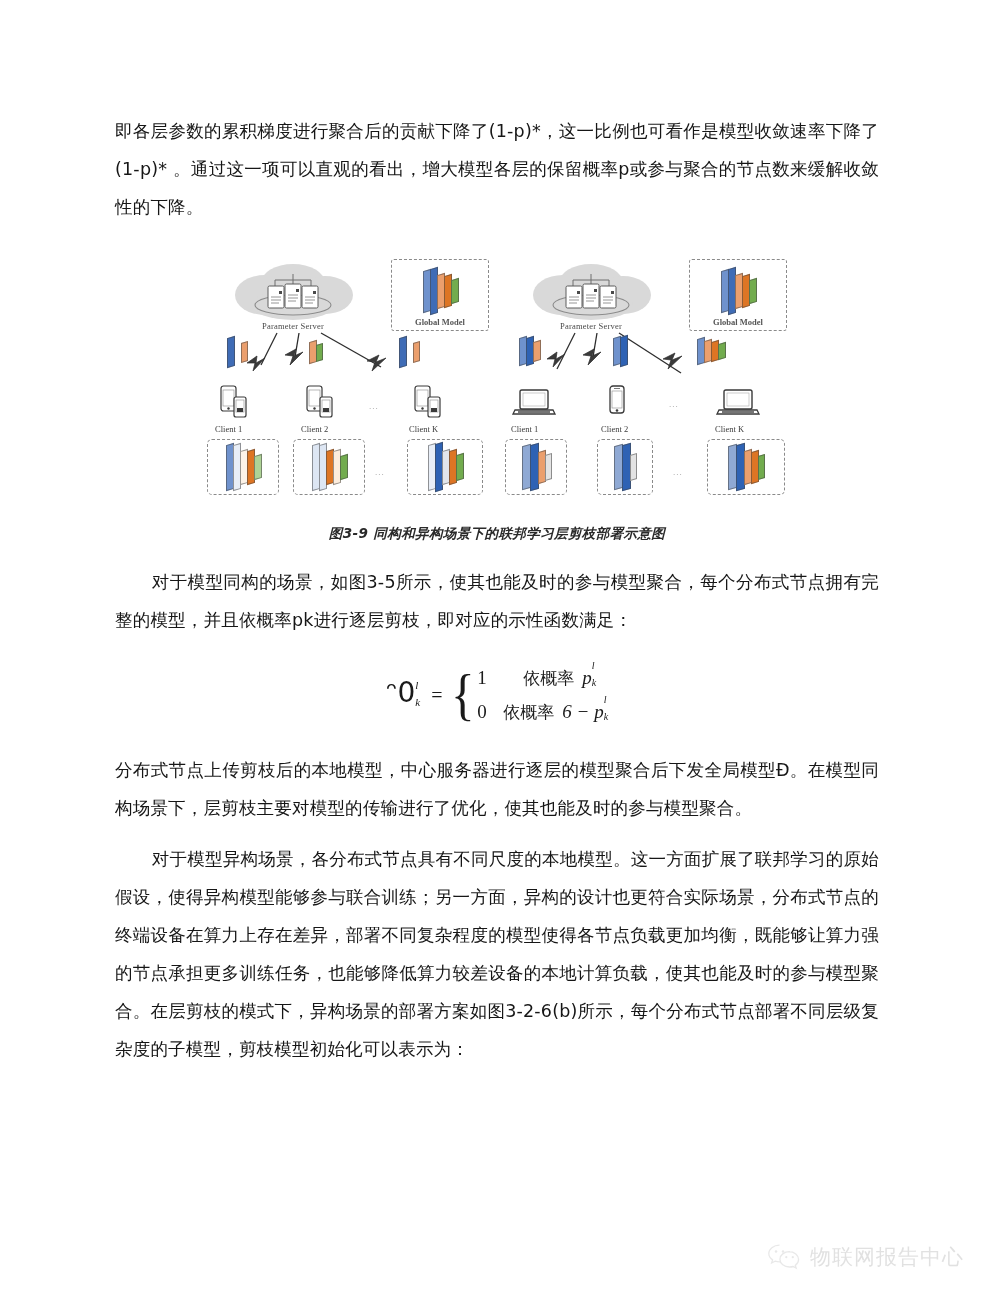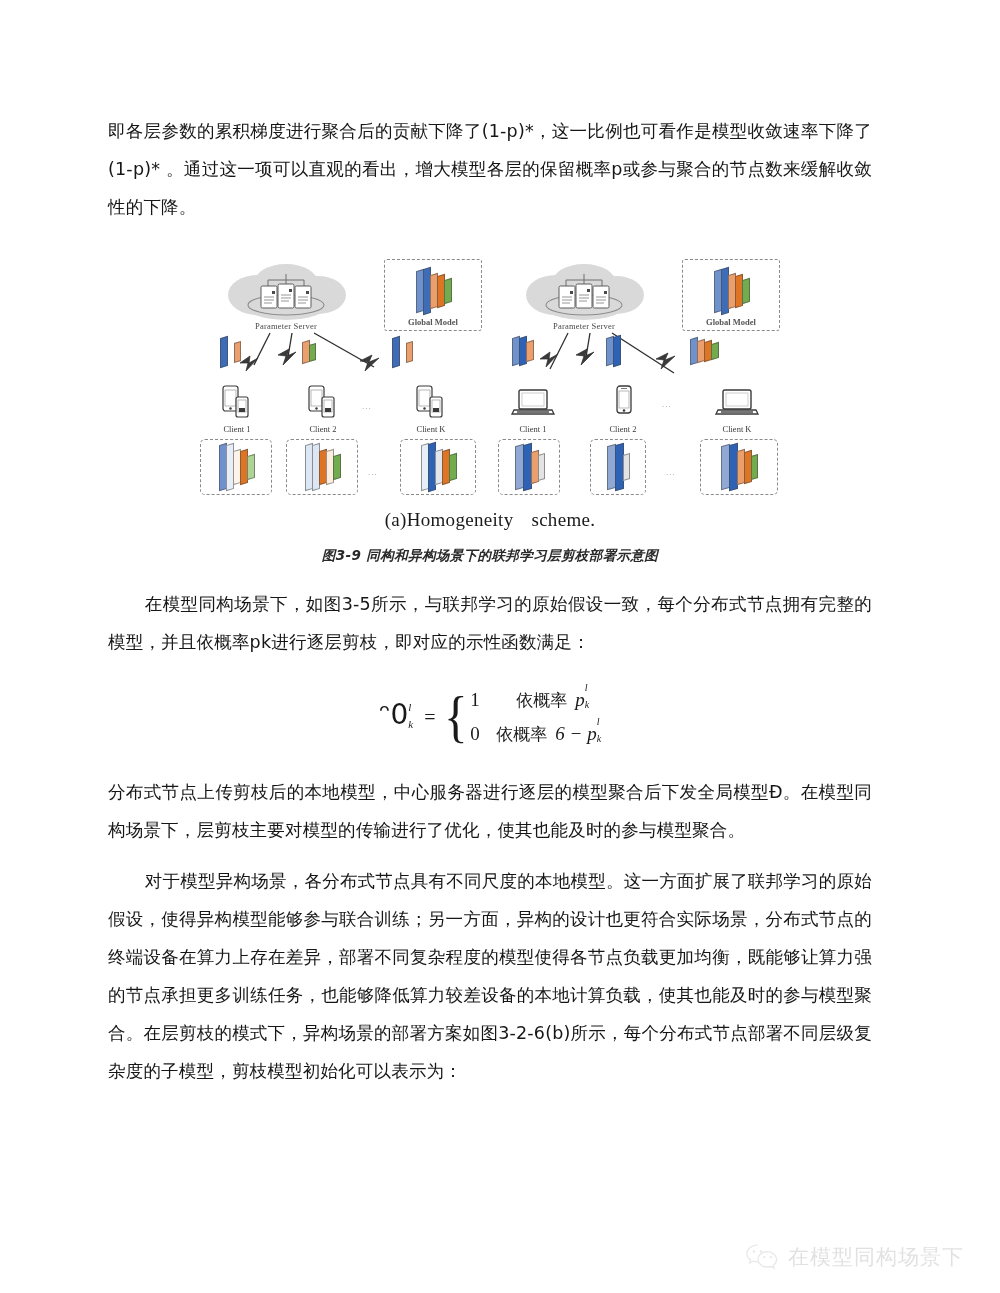--- a/index.html
+++ b/index.html
@@ -14,21 +14,21 @@
   .page {
     position: relative;
     width: 1000px;
     height: 1293px;
     background: #ffffff;
     overflow: hidden;
     box-sizing: border-box;
   }
   .content {
     position: absolute;
-    left: 108px;
+    left: 115px;
     top: 112px;
     width: 764px;
   }
   p.body-text {
     margin: 0 0 0 0;
     font-size: 17.5px;
     line-height: 38px;
     text-align: justify;
     text-justify: inter-ideograph;
     letter-spacing: 0.2px;
@@ -134,21 +134,20 @@
   }
 
   .client-row {
     position: absolute;
     left: 0; right: 0; top: 128px;
     height: 46px;
   }
   .client {
     position: absolute;
     width: 58px;
-    text-align: center;
   }
   .client .cname {
     font-size: 8.5px;
     color: #3a3a3a;
     font-family: "Liberation Serif", "DejaVu Serif", serif;
     margin-top: 1px;
   }
   .ellipsis-dots {
     position: absolute;
     font-size: 9px;
@@ -530,29 +529,28 @@
                 <div class="lyr" style="height:34px;width:8px;background:#eb9f6d;"></div>
                 <div class="lyr" style="height:32px;width:8px;background:#dd7524;"></div>
                 <div class="lyr" style="height:24px;width:7px;background:#72ac4e;"></div>
               </div>
             </div>
           </div>
         </div>
       </div>
 
       <div class="scheme-labels">
-        <div class="scheme-label"><span>(a)Homogeneity</span><span class="sp"></span><span>scheme.</span></div>
       </div>
 
       <div class="fig-caption">图3-9 同构和异构场景下的联邦学习层剪枝部署示意图</div>
     </div>
 
     <div class="gap-md"></div>
 
-    <p class="body-text indent">在模型同构场景下，如图3-5所示，与联邦学习的原始假设一致，每个分布式节点拥有完整的模型，并且依概率pk进行逐层剪枝，即对应的示性函数满足：</p>
+    <p class="body-text indent">对于模型同构的场景，如图3-5所示，使其也能及时的参与模型聚合，每个分布式节点拥有完整的模型，并且依概率pk进行逐层剪枝，即对应的示性函数满足：</p>
 
     <div class="equation">
       <span class="eq-lhs">
         <span class="bb1">ᵔ0</span><span class="sup-sub"><sup style="font-size:11px;">l</sup><br><sub style="font-size:11px;position:relative;top:-4px;">k</sub></span>
       </span>
       <span class="eq-eq">=</span>
       <span class="brace">{</span>
       <span class="cases">
         <span class="case-row">
           <span class="case-val">1</span>
@@ -583,15 +581,15 @@
         <path d="M12.5 2.2 C6.4 2.2 1.8 6.1 1.8 10.6 c0 2.5 1.5 4.8 3.8 6.3 l-1 3.1 l3.5 -1.8 c1.4 .4 2.9 .6 4.4 .6 c.5 0 1 0 1.5 -.1"></path>
         <path d="M22.5 8.6 c-5.3 0 -9.6 3.5 -9.6 7.7 c0 4.3 4.3 7.7 9.6 7.7 c1.3 0 2.5 -.2 3.6 -.5 l3.1 1.6 l-.9 -2.7 c2 -1.4 3.3 -3.5 3.3 -5.9 c0 -4.3 -4.3 -7.8 -9.6 -7.8 z"></path>
       </g>
       <g fill="#b5b5b5">
         <circle cx="9" cy="8.4" r="1.25"></circle>
         <circle cx="16" cy="8.4" r="1.25"></circle>
         <circle cx="19.3" cy="14.2" r="1.1"></circle>
         <circle cx="25.8" cy="14.2" r="1.1"></circle>
       </g>
     </svg>
-    <span class="wm-text">在模型同构场景下</span>
+    <span class="wm-text">物联网报告中心</span>
   </div>
 </div>
 
 </body></html>

